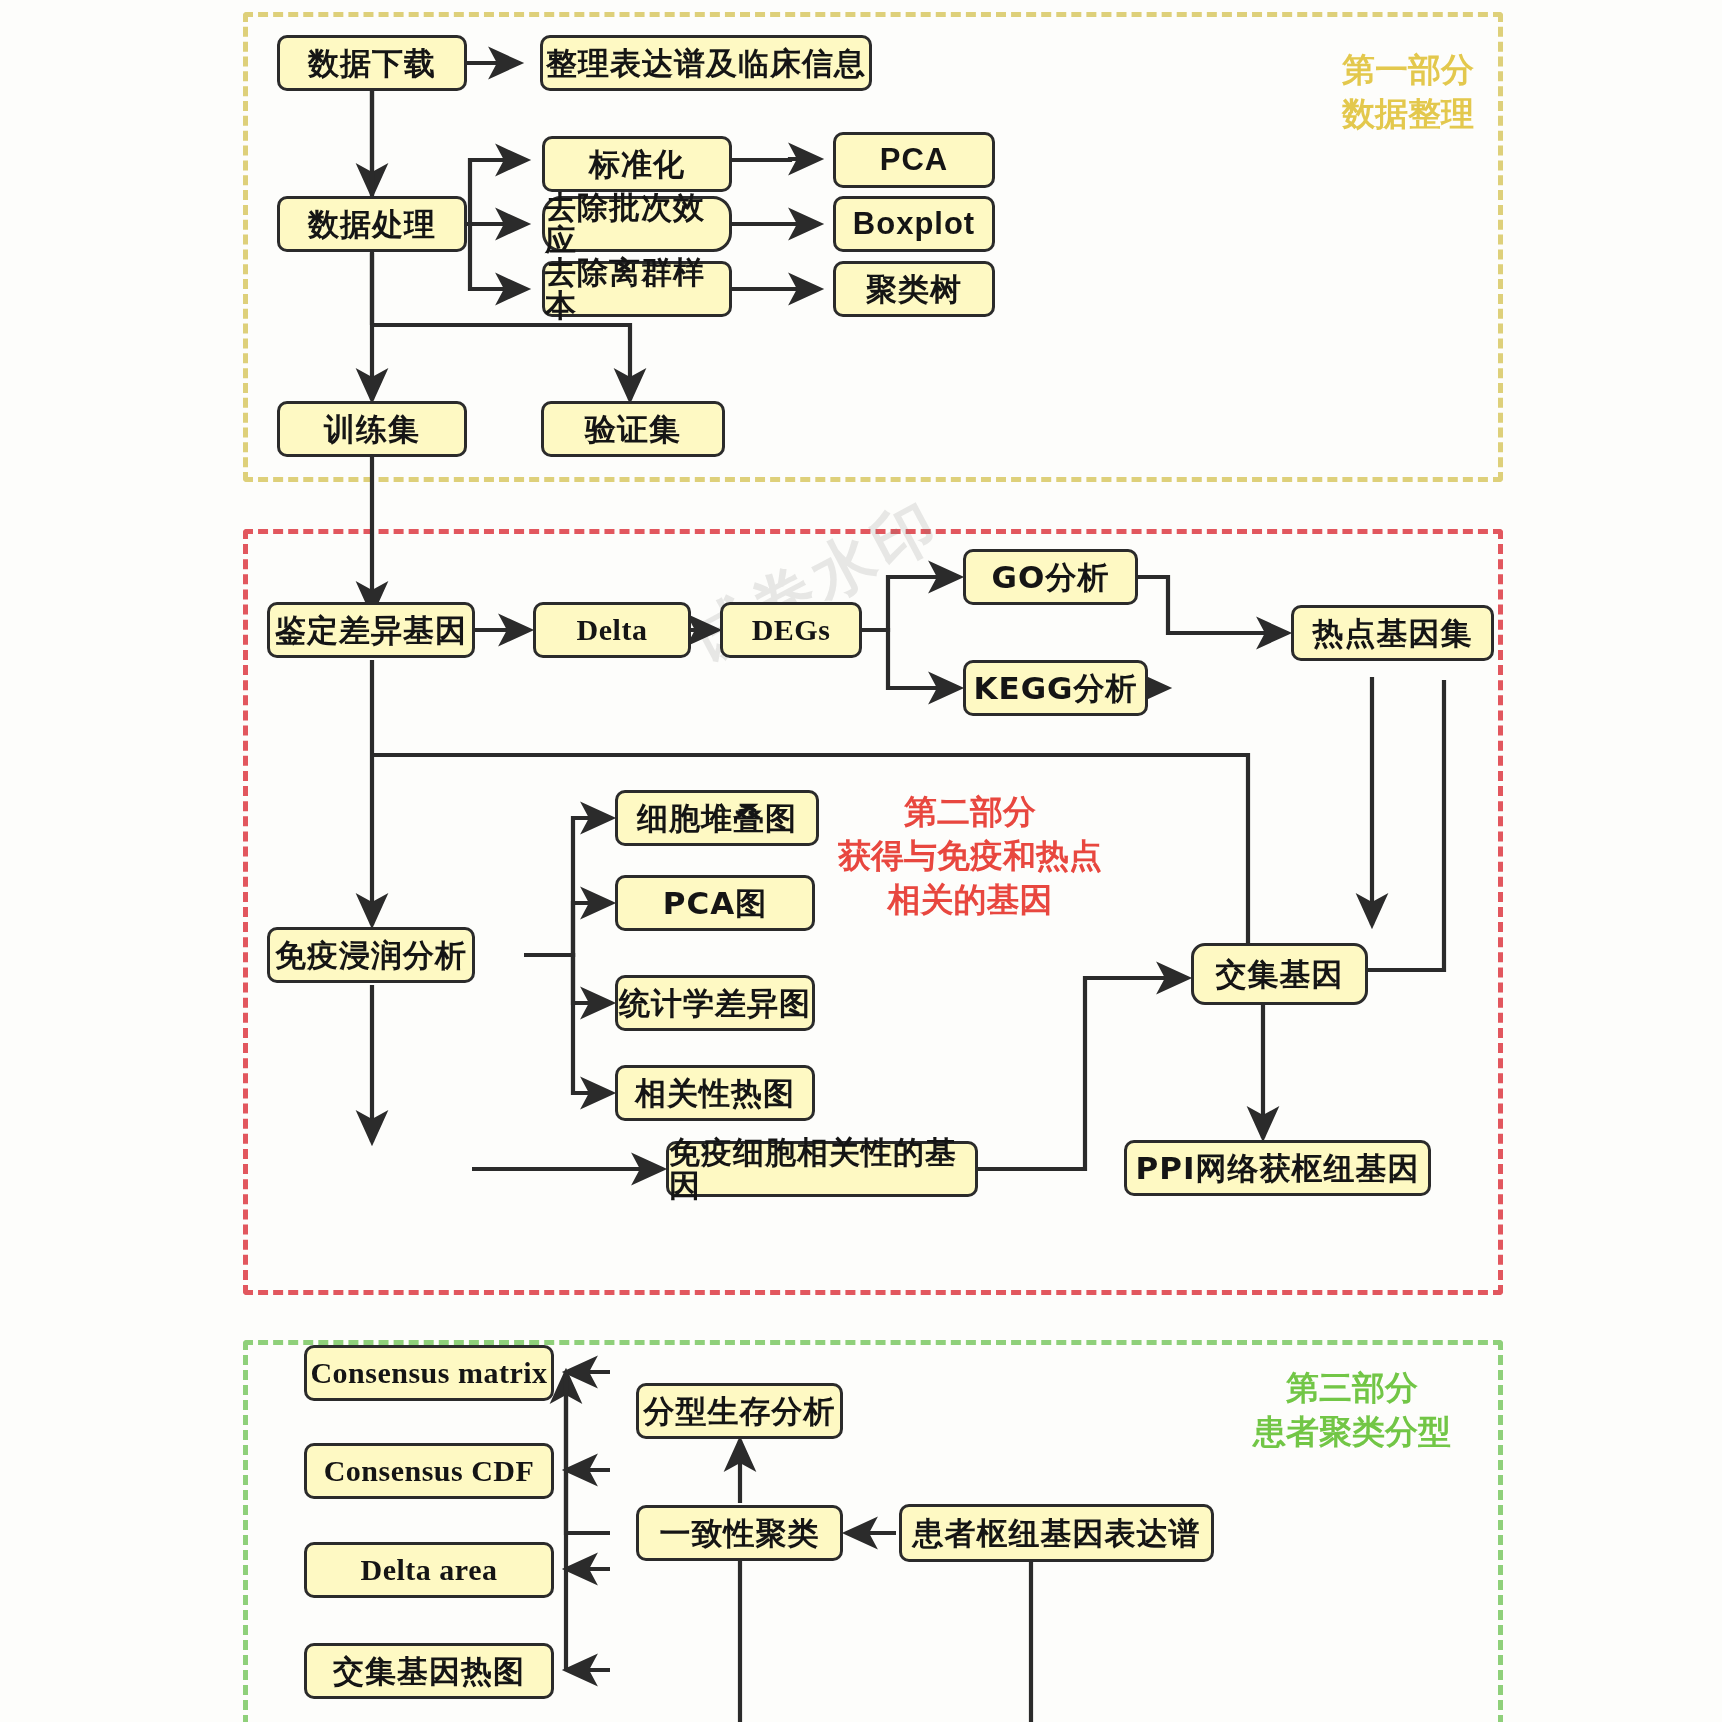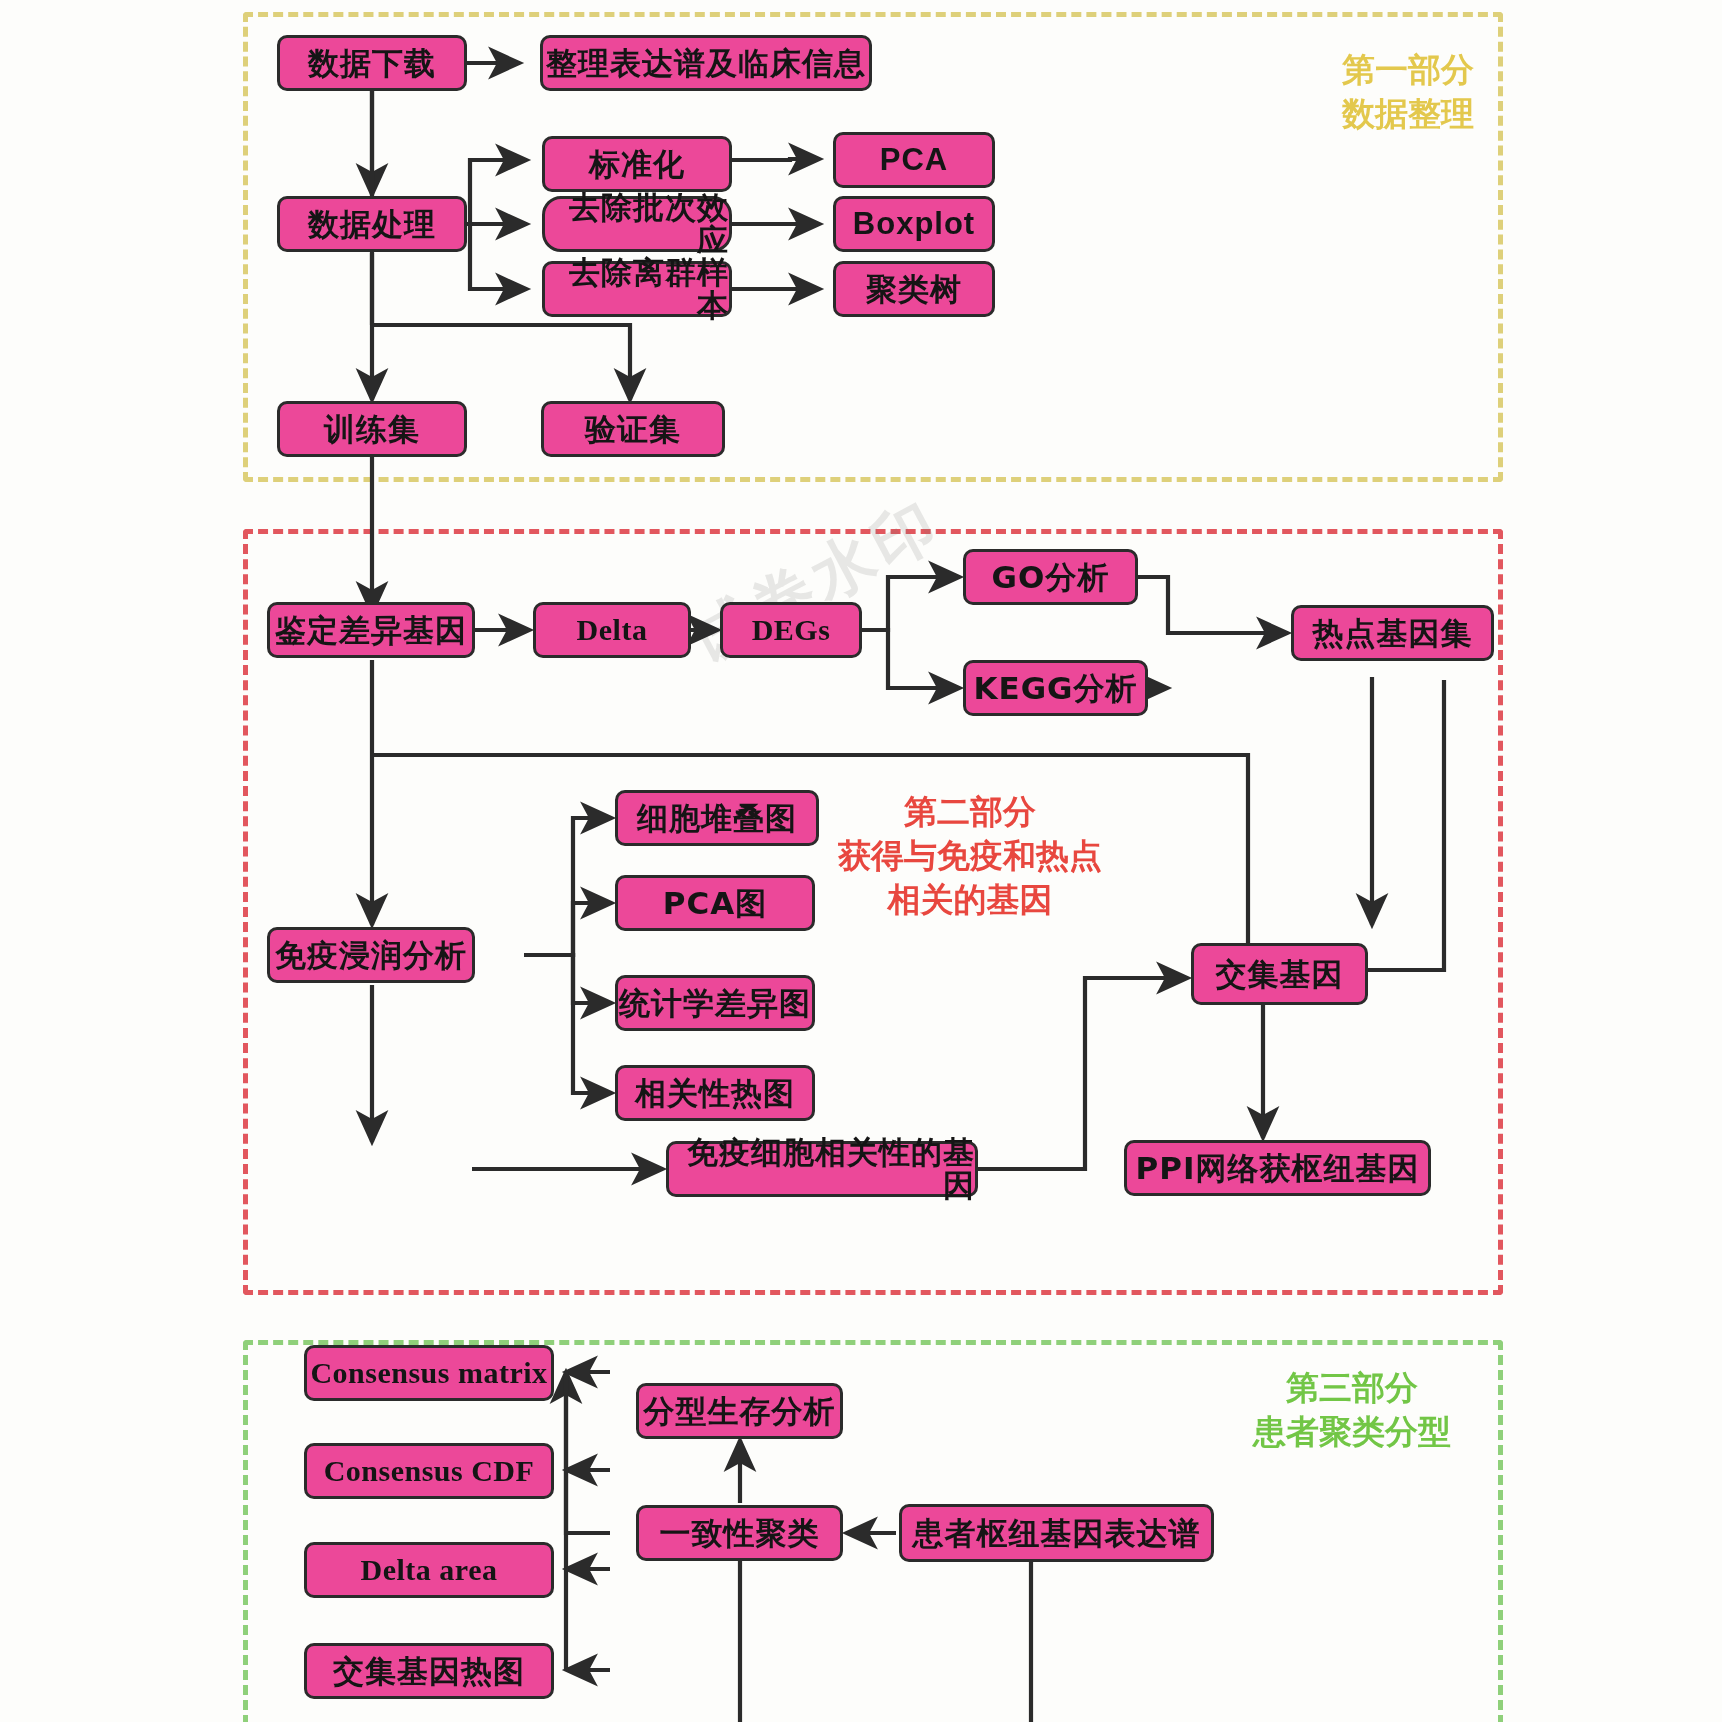--- a/index.html
+++ b/index.html
@@ -4,24 +4,24 @@
 <style>
   html,body{margin:0;padding:0;background:#fdfdfb;}
   body{width:1722px;height:1722px;position:relative;
        font-family:"Liberation Sans","DejaVu Sans",sans-serif;}
   #stage{position:absolute;left:0;top:0;width:1722px;height:1722px;overflow:hidden;}
   svg.wires{position:absolute;left:0;top:0;width:1722px;height:1722px;pointer-events:none;}
   .panel{position:absolute;box-sizing:border-box;border-style:dashed;border-width:5px;border-radius:4px;}
   .panel.p1{border-color:#ded07a;}
   .panel.p2{border-color:#e2575e;}
   .panel.p3{border-color:#8fd07a;}
-  .node{position:absolute;box-sizing:border-box;background:#ec4899;
+  .node{position:absolute;box-sizing:border-box;background:#fef9c3;
         border:3.5px solid #2b2b2b;border-radius:10px;
         display:flex;align-items:center;justify-content:center;
-        text-align:right;color:#151515;font-weight:700;letter-spacing:1px;
+        text-align:left;color:#151515;font-weight:700;letter-spacing:1px;
         line-height:1.05;}
   .cn{font-family:"DejaVu Sans","Liberation Sans",sans-serif;font-size:31px;font-weight:700;}
   .en{font-family:"Liberation Serif","DejaVu Serif",serif;font-size:30px;font-weight:700;letter-spacing:.5px;}
   .en-sans{font-family:"Liberation Sans","DejaVu Sans",sans-serif;font-size:31px;font-weight:700;}
   .plabel{position:absolute;font-family:Liberation Sans, sans-serif;
           font-weight:700;font-size:33px;line-height:1.33;text-align:center;white-space:pre-line;}
   .plabel.l1{color:#e3c84d;}
   .plabel.l2{color:#e8473f;}
   .plabel.l3{color:#72c646;}
   .wm{position:absolute;color:rgba(120,120,120,.16);font-size:62px;font-weight:700;
@@ -129,21 +129,21 @@
   <div class="node en" style="left:720px;top:602px;width:142px;height:56px;">DEGs</div>
   <div class="node cn" style="left:963px;top:549px;width:175px;height:56px;">GO分析</div>
   <div class="node cn" style="left:963px;top:660px;width:185px;height:56px;">KEGG分析</div>
   <div class="node cn" style="left:1291px;top:605px;width:203px;height:56px;">热点基因集</div>
   <div class="node cn" style="left:267px;top:927px;width:208px;height:56px;">免疫浸润分析</div>
   <div class="node cn" style="left:615px;top:790px;width:204px;height:56px;">细胞堆叠图</div>
   <div class="node cn" style="left:615px;top:875px;width:200px;height:56px;">PCA图</div>
   <div class="node cn" style="left:615px;top:975px;width:200px;height:56px;">统计学差异图</div>
   <div class="node cn" style="left:615px;top:1065px;width:200px;height:56px;">相关性热图</div>
   <div class="node cn" style="left:666px;top:1141px;width:312px;height:56px;">免疫细胞相关性的基因</div>
-  <div class="node cn" style="left:1191px;top:943px;width:177px;height:62px;">交集基因</div>
+  <div class="node cn" style="left:1191px;top:943px;width:177px;height:62px;border-radius:14px;">交集基因</div>
   <div class="node cn" style="left:1124px;top:1140px;width:307px;height:56px;">PPI网络获枢纽基因</div>
 
   <div class="node en" style="left:304px;top:1345px;width:250px;height:56px;">Consensus matrix</div>
   <div class="node en" style="left:304px;top:1443px;width:250px;height:56px;">Consensus CDF</div>
   <div class="node en" style="left:304px;top:1542px;width:250px;height:56px;">Delta area</div>
   <div class="node cn" style="left:304px;top:1643px;width:250px;height:56px;">交集基因热图</div>
   <div class="node cn" style="left:636px;top:1383px;width:207px;height:56px;">分型生存分析</div>
   <div class="node cn" style="left:636px;top:1505px;width:207px;height:56px;">一致性聚类</div>
   <div class="node cn" style="left:899px;top:1504px;width:315px;height:58px;">患者枢纽基因表达谱</div>
 

